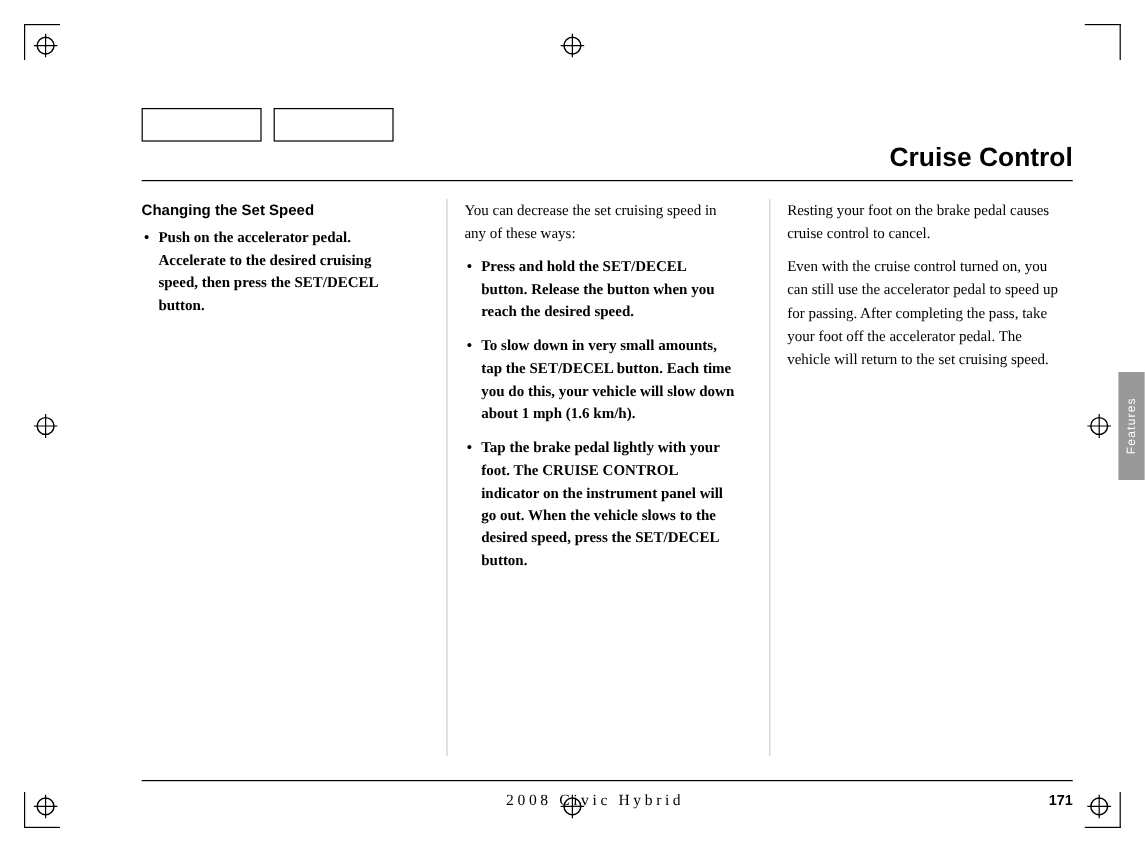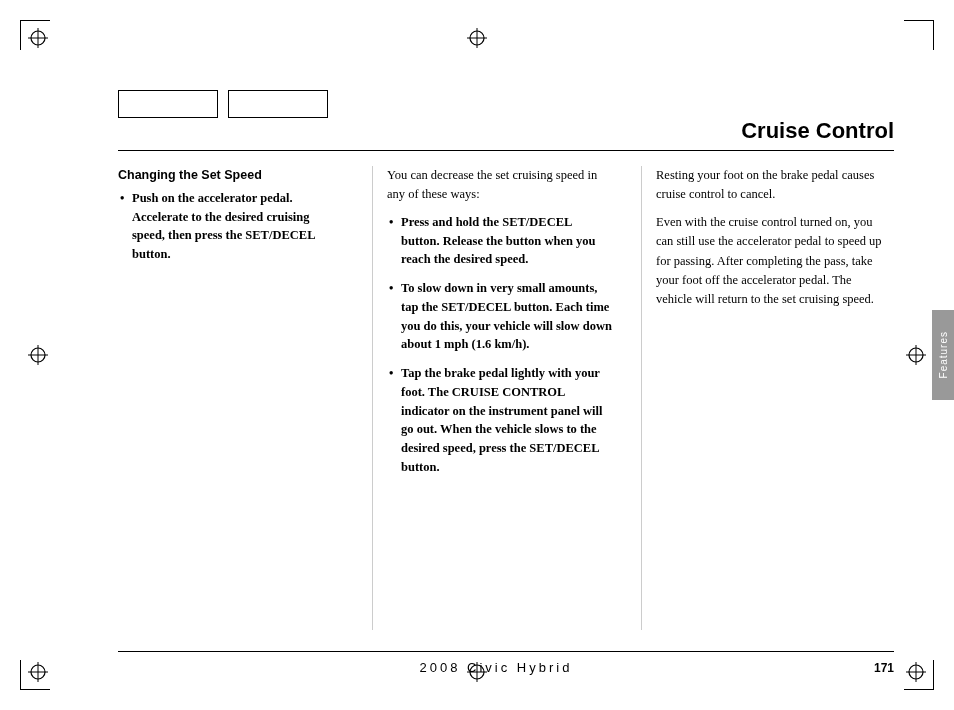--- a/index.html
+++ b/index.html
@@ -161,21 +161,21 @@
       bottom: 35px;
       left: 118px;
       right: 60px;
       display: flex;
       justify-content: space-between;
       align-items: center;
       border-top: 1px solid #000;
       padding-top: 8px;
     }
     .footer-center {
-      font-family: Liberation Sans, sans-serif;
+      font-family: Liberation Serif, serif;
       font-size: 13px;
       letter-spacing: 3px;
     }
     .footer-page {
       font-family: Arial, Helvetica, sans-serif;
       font-size: 12px;
       font-weight: bold;
     }
   </style>
 </head>

